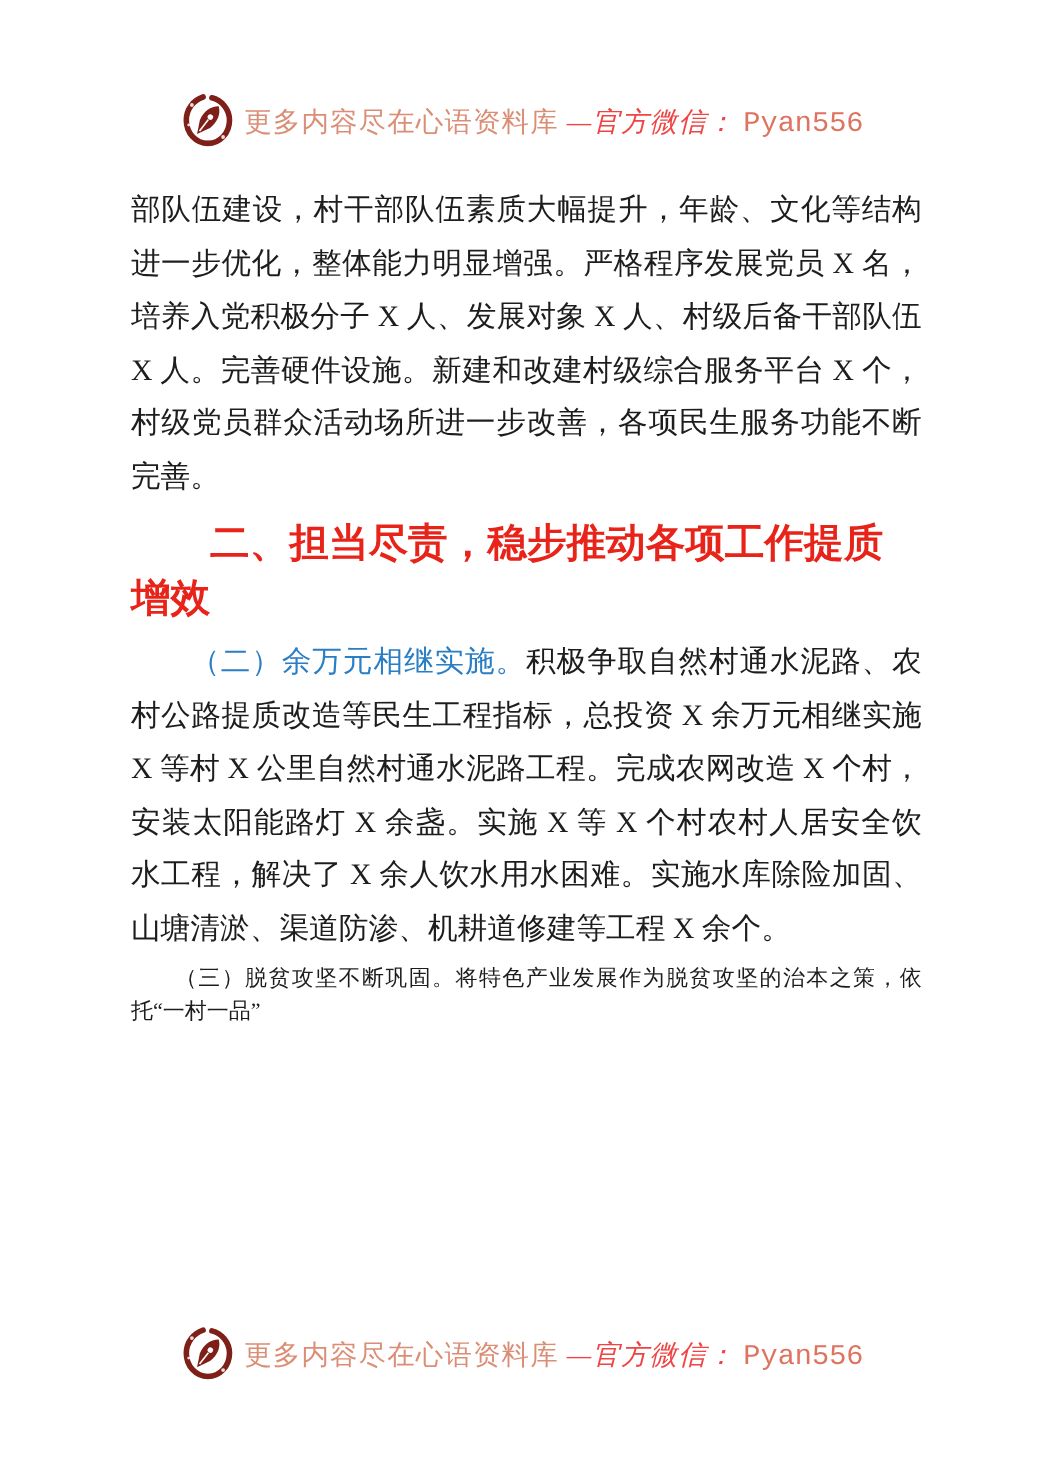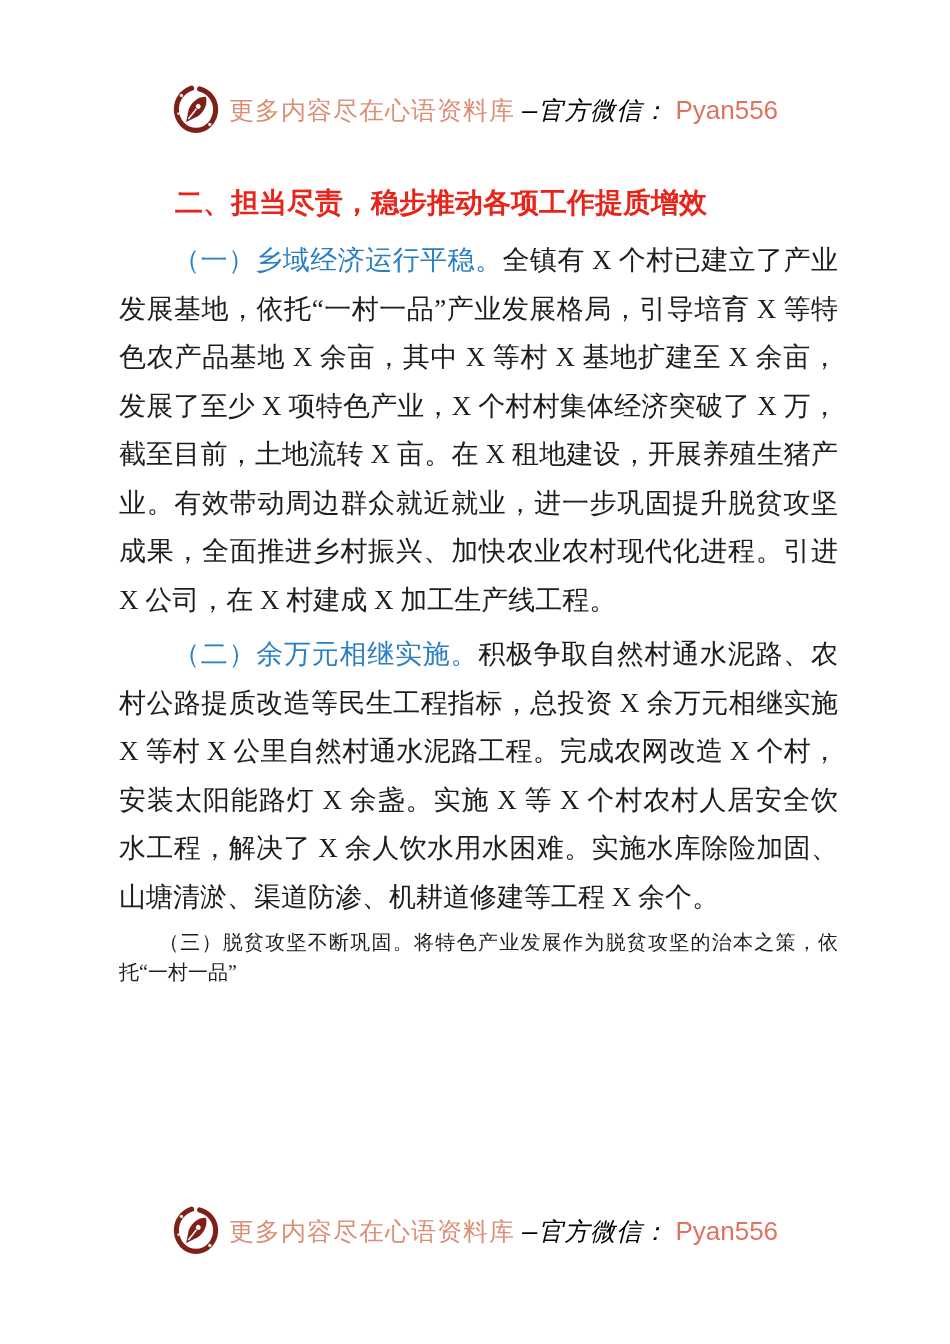--- a/index.html
+++ b/index.html
@@ -27,28 +27,28 @@
   .wm-header { top: 82px; }
   .wm-footer { top: 1203px; }
   .wm-logo { width: 48px; height: 56px; flex: 0 0 auto; }
   .wm-text { font-size: 25px; letter-spacing: 1px; }
   .wm-prefix {
     color: #DB8E76;
     font-weight: normal;
     font-family: "Liberation Serif", "DejaVu Serif", serif;
   }
   .wm-label {
-    color: #000000;
+    color: #ef4444;
     font-style: italic;
-    font-family: Liberation Mono, monospace;
+    font-family: Liberation Serif, serif;
   }
   .wm-account {
     color: #DE7360;
     font-style: normal;
-    font-family: Liberation Sans, sans-serif;
+    font-family: Liberation Mono, monospace;
     font-size: 26px;
     letter-spacing: 0;
   }
 
   
   .content {
     position: absolute;
     top: 166px;
     left: 119px;
     width: 719px;
@@ -58,21 +58,21 @@
     font-size: 27px;
     line-height: 48.5px;
     text-align: justify;
     text-justify: inter-ideograph;
   }
   .indent-2 { text-indent: 2em; }
   .heading {
     margin: 12px 0 8px 0;
     font-family: "DejaVu Sans", "Liberation Sans", sans-serif;
     font-weight: bold;
-    font-size: 28px;
+    font-size: 36px;
     line-height: 50px;
     color: #E8241A;
     text-indent: 2em;
   }
   .sect { margin-top: 6px; }
   .lead { color: #2A7EC4; }
   .small-p {
     margin: 6px 0 0 0;
     font-size: 20px;
     line-height: 30px;
@@ -101,24 +101,24 @@
     </span>
     <span class="wm-text">
       <span class="wm-prefix">更多内容尽在心语资料库</span>
       <span class="wm-label">—官方微信：</span>
       <span class="wm-account">Pyan556</span>
     </span>
   </div>
 
   <div class="content">
 
+    <p class="body-p">部队伍建设，村干部队伍素质大幅提升，年龄、文化等结构进一步优化，整体能力明显增强。严格程序发展党员 X 名，培养入党积极分子 X 人、发展对象 X 人、村级后备干部队伍 X 人。完善硬件设施。新建和改建村级综合服务平台 X 个，村级党员群众活动场所进一步改善，各项民生服务功能不断完善。</p>
 
     <h2 class="heading">二、担当尽责，稳步推动各项工作提质增效</h2>
 
-    <p class="body-p indent-2 sect"><span class="lead">（一）乡域经济运行平稳。</span><span>全镇有 X 个村已建立了产业发展基地，依托“一村一品”产业发展格局，引导培育 X 等特色农产品基地 X 余亩，其中 X 等村 X 基地扩建至 X 余亩，发展了至少 X 项特色产业，X 个村村集体经济突破了 X 万，截至目前，土地流转 X 亩。在 X 租地建设，开展养殖生猪产业。有效带动周边群众就近就业，进一步巩固提升脱贫攻坚成果，全面推进乡村振兴、加快农业农村现代化进程。引进 X 公司，在 X 村建成 X 加工生产线工程。</span></p>
 
     <p class="body-p indent-2 sect"><span class="lead">（二）余万元相继实施。</span><span>积极争取自然村通水泥路、农村公路提质改造等民生工程指标，总投资 X 余万元相继实施 X 等村 X 公里自然村通水泥路工程。完成农网改造 X 个村，安装太阳能路灯 X 余盏。实施 X 等 X 个村农村人居安全饮水工程，解决了 X 余人饮水用水困难。实施水库除险加固、山塘清淤、渠道防渗、机耕道修建等工程 X 余个。</span></p>
 
     <p class="small-p"><span>（三）脱贫攻坚不断巩固。</span><span>将特色产业发展作为脱贫攻坚的治本之策，依托“一村一品”</span></p>
 
   </div>
 
   <div class="wm wm-footer">
     <span class="wm-logo">
       <svg viewBox="0 0 66 70" width="48" height="56" aria-hidden="true">

